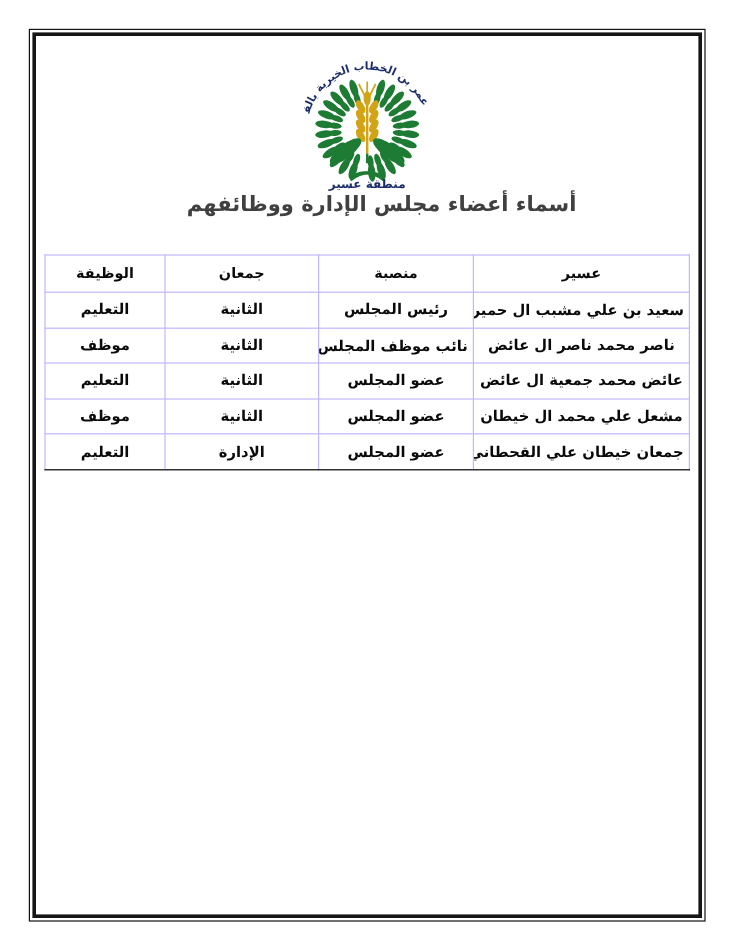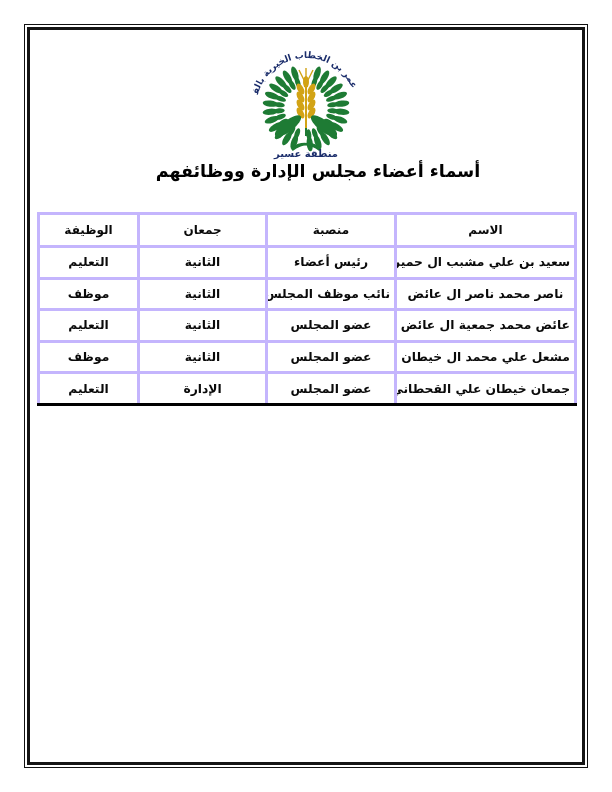--- a/index.html
+++ b/index.html
@@ -9,32 +9,32 @@
   }
   
   .border-outer{position:absolute;left:24px;top:24px;right:24px;bottom:24px;border:1px solid #111;}
   .border-inner{position:absolute;left:27px;top:27px;right:27px;bottom:27px;border:3px solid #151515;}
 
   .logo-wrap{position:absolute;top:36px;left:0;right:0;display:flex;justify-content:center;}
   .logo-wrap svg{display:block;}
 
   .doc-title{
     position:absolute;top:161px;left:0;right:0;text-align:center;
-    font-size:17.5px;font-weight:bold;color:#000000;direction:rtl;
+    font-size:17.5px;font-weight:bold;color:#404040;direction:rtl;
     letter-spacing:0.2px;
     padding-left:24px;
   }
 
   table.board{
     position:absolute;top:212px;left:37px;width:537px;
     border-collapse:collapse;direction:rtl;table-layout:fixed;
     font-weight:bold;color:#0a0a0a;
   }
   table.board th, table.board td{
-    border:3px solid #c4b5fd;
+    border:1px solid #c4b5fd;
     text-align:center;vertical-align:middle;
     padding:0 4px;overflow:hidden;white-space:nowrap;
   }
   table.board th{height:30px;font-size:12px;}
   table.board td{height:28.6px;font-size:12.3px;}
   
   table.board tr.data-row td{border-top-color:#9a9a9a;}
   table.board tr.data-row + tr.data-row td{border-top-color:#9a9a9a;}
   table.board tr.data-row:last-child td{border-bottom-color:#000;}
 </style>
@@ -121,28 +121,28 @@
 
 <table class="board">
   <colgroup>
     <col style="width:180px">
       <col style="width:129px">
       <col style="width:128px">
       <col style="width:100px">
   </colgroup>
   <tbody>
       <tr>
-    <th>الاسم</th>
+    <th>عسير</th>
     <th>منصبة</th>
     <th>جمعان</th>
     <th>الوظيفة</th>
   </tr>
   <tr class="data-row">
     <td>سعيد بن علي مشبب ال حميران</td>
-    <td>رئيس أعضاء</td>
+    <td>رئيس المجلس</td>
     <td>الثانية</td>
     <td>التعليم</td>
   </tr>
   <tr class="data-row">
     <td>ناصر محمد ناصر ال عائض</td>
     <td>نائب موظف المجلس</td>
     <td>الثانية</td>
     <td>موظف</td>
   </tr>
   <tr class="data-row">

